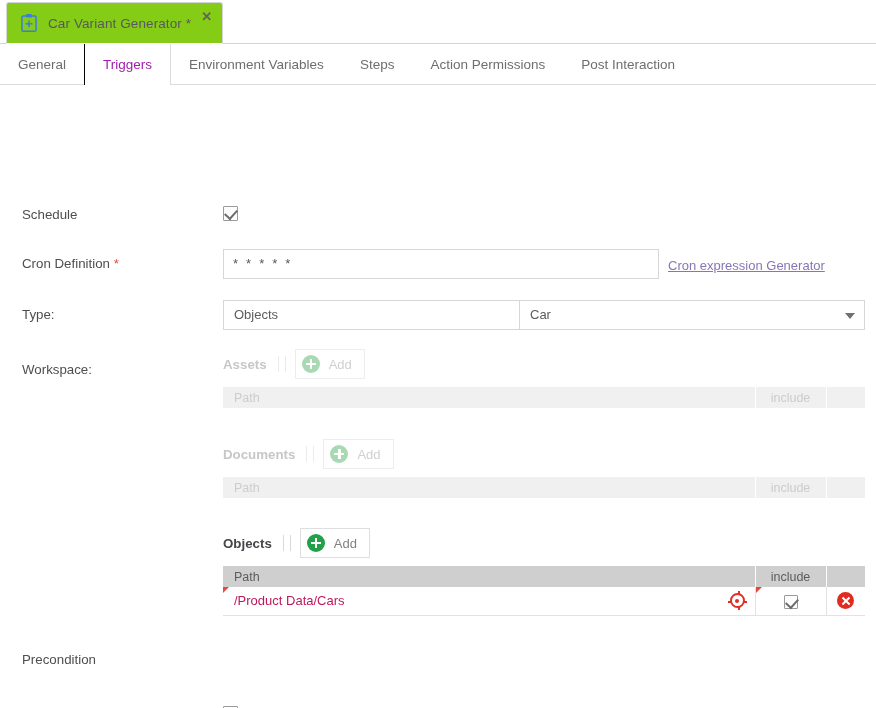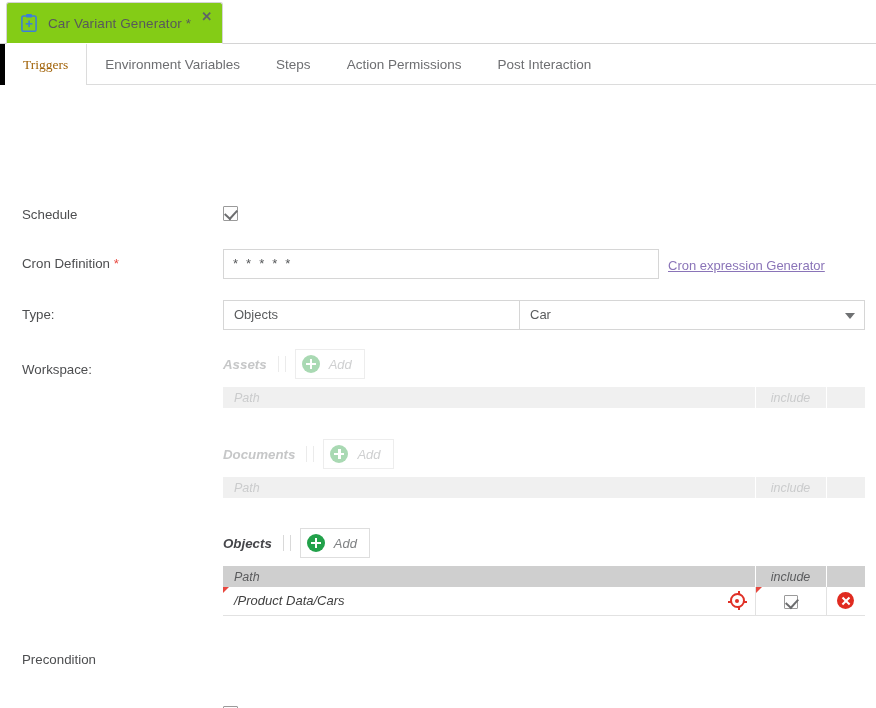--- a/index.html
+++ b/index.html
@@ -83,24 +83,23 @@
     line-height: 41px;
     padding: 0 18px;
     font-size: 13.5px;
     color: #6d6e71;
     white-space: nowrap;
     cursor: pointer;
     z-index: 2;
   }
   .stab.active {
     background: #ffffff;
-    border-left: 5px solid #000000;
+    border-left: 1px solid #000000;
     border-right: 1px solid #dcdcdc;
-    color: #a16207;
-    font-family: Liberation Serif, serif;
+    color: #a21caf;
   }
 
   
   .form {
     position: relative;
     padding: 0;
   }
   .row {
     position: absolute;
     left: 0; right: 0;
@@ -181,21 +180,21 @@
     right: 9px; top: 50%;
     margin-top: -2px;
     width: 0; height: 0;
     border-left: 5px solid transparent;
     border-right: 5px solid transparent;
     border-top: 6px solid #6f7173;
   }
   .sel.placeholder { color: #8d8f91; }
 
   
-  .ws { position: absolute; left: 223px; font-style: italic; }
+  .ws { position: absolute; left: 223px; }
   .ws-head {
     display: flex;
     align-items: center;
     height: 34px;
   }
   .ws-title {
     font-size: 13.3px;
     font-weight: bold;
     color: #45464a;
     margin-right: 8px;
@@ -253,21 +252,21 @@
     height: 21px;
     padding: 0 0 0 11px;
     border-right: 1px solid #ffffff;
   }
   .grid th.center { text-align: center; padding-left: 0; }
   .grid th:last-child { border-right: none; }
   .grid.dim th { background: #f0f0f0; color: #cbcccd; }
   .grid td {
     height: 28px;
     font-size: 13px;
-    color: #404040;
+    color: #be185d;
     border-bottom: 1px solid #e2e2e2;
     border-right: 1px solid #e2e2e2;
     padding: 0 0 0 11px;
     background: #ffffff;
     position: relative;
   }
   .grid td:last-child { border-right: none; }
   .grid td.center { text-align: center; padding-left: 0; }
   .cellmark::before {
     content: "";
@@ -335,20 +334,21 @@
       <rect x="8.5" y="1.2" width="7" height="4.2" rx="1" ry="1" fill="#3b7ddd"></rect>
       <rect x="11.2" y="9" width="1.8" height="8" fill="#3b7ddd"></rect>
       <rect x="8.1" y="12.1" width="8" height="1.8" fill="#3b7ddd"></rect>
     </svg>
     <span class="doc-tab-title">Car Variant Generator *</span>
     <span class="doc-tab-close">✕</span>
   </div>
 </div>
 
 <div class="sectiontabs">
+  <div class="stab">General</div>
   <div class="stab active">Triggers</div>
   <div class="stab">Environment Variables</div>
   <div class="stab">Steps</div>
   <div class="stab">Action Permissions</div>
   <div class="stab">Post Interaction</div>
   <div style="clear:both"></div>
 </div>
 
 <div class="form">
 

